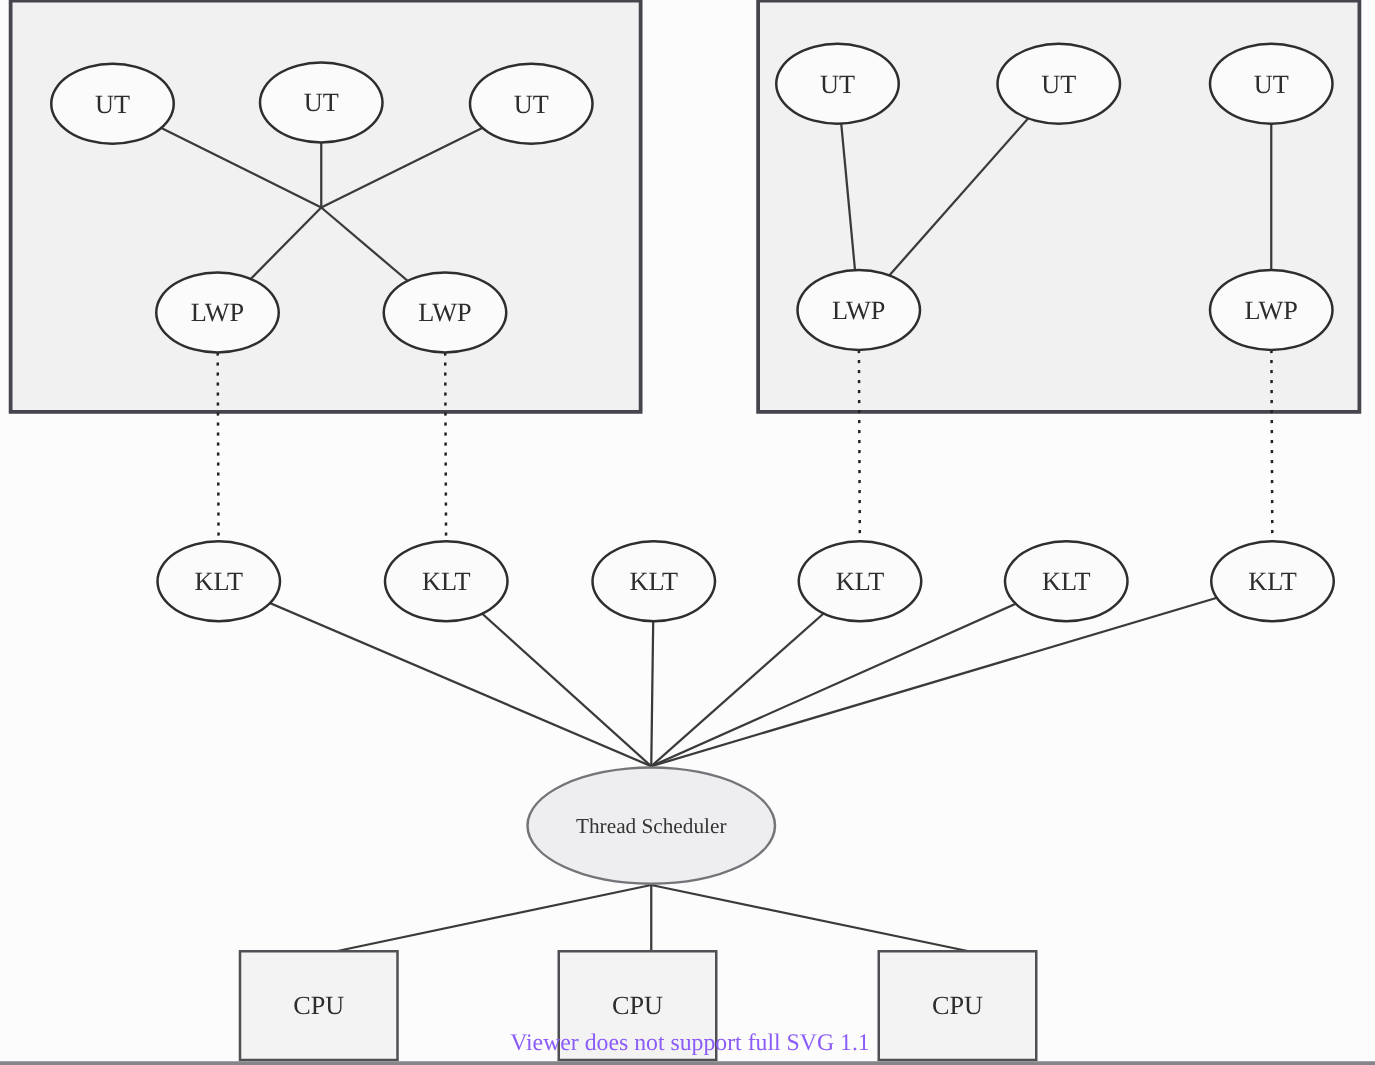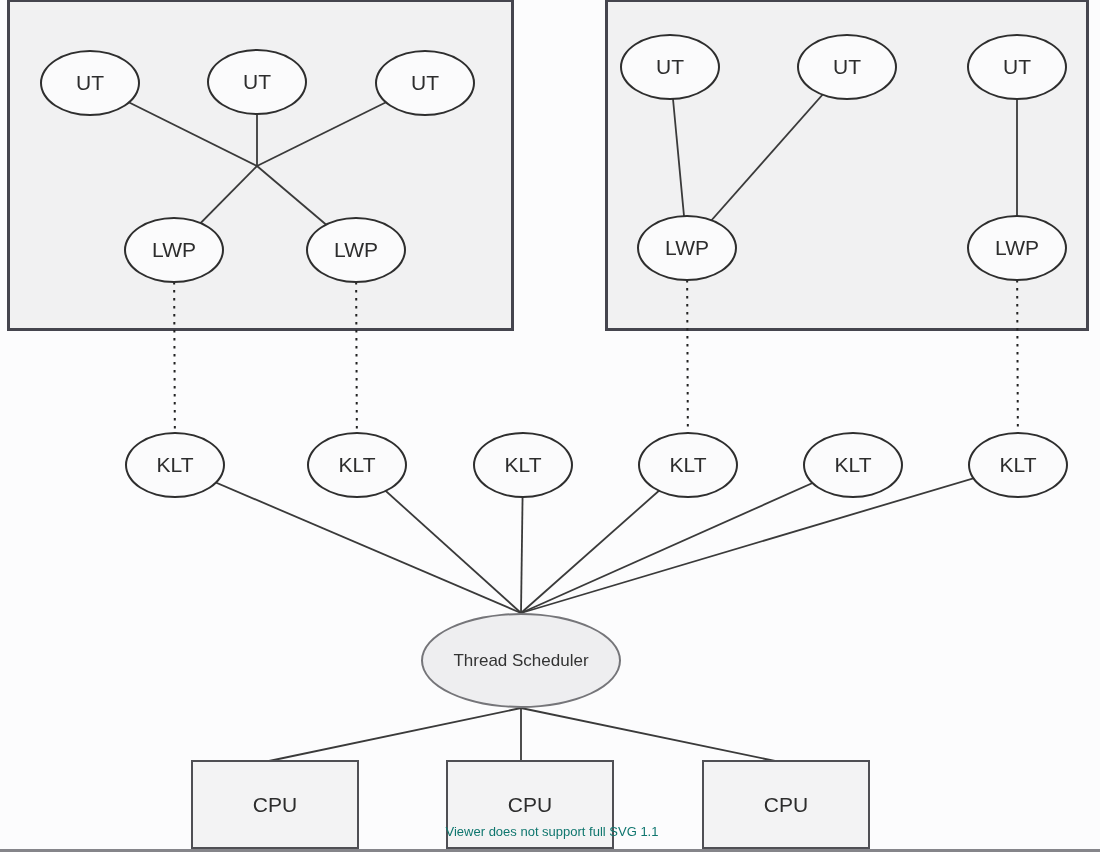--- a/index.html
+++ b/index.html
@@ -6,20 +6,21 @@
   body {
     font-family: "Liberation Sans", sans-serif;
     background: #ffffff;
   }
   .canvas {
     position: relative;
     width: 1100px;
     height: 852px;
     background: #fcfcfd;
     overflow: hidden;
+    font-family: Liberation Serif, serif;
   }
   .pbox {
     position: absolute;
     background: #f1f1f2;
     border: 3px solid #45454e;
     box-sizing: border-box;
     z-index: 1;
   }
   .pbox.left  { left: 7px;   top: -1px; width: 507px; height: 332px; }
   .pbox.right { left: 605px; top: -1px; width: 484px; height: 332px; }
@@ -50,33 +51,33 @@
   .scheduler {
     width: 200px;
     height: 95px;
     border: 2px solid #757579;
     border-radius: 50%;
     background: #eeeef0;
     font-size: 17px;
     color: #333333;
   }
   .cpu {
-    width: 168px;
+    width: 128px;
     height: 89px;
     border: 2px solid #4f4f54;
     background: #f3f3f4;
     border-radius: 0;
   }
   .footer-note {
     position: absolute;
     left: 552px;
     top: 824px;
     transform: translateX(-50%);
-    font-size: 13px;
-    color: #0f766e;
+    font-size: 19px;
+    color: #8b5cf6;
     z-index: 4;
     white-space: nowrap;
   }
   .bottom-strip {
     position: absolute;
     left: 0; bottom: 0;
     width: 100%; height: 3px;
     background: #85858a;
     z-index: 5;
   }

